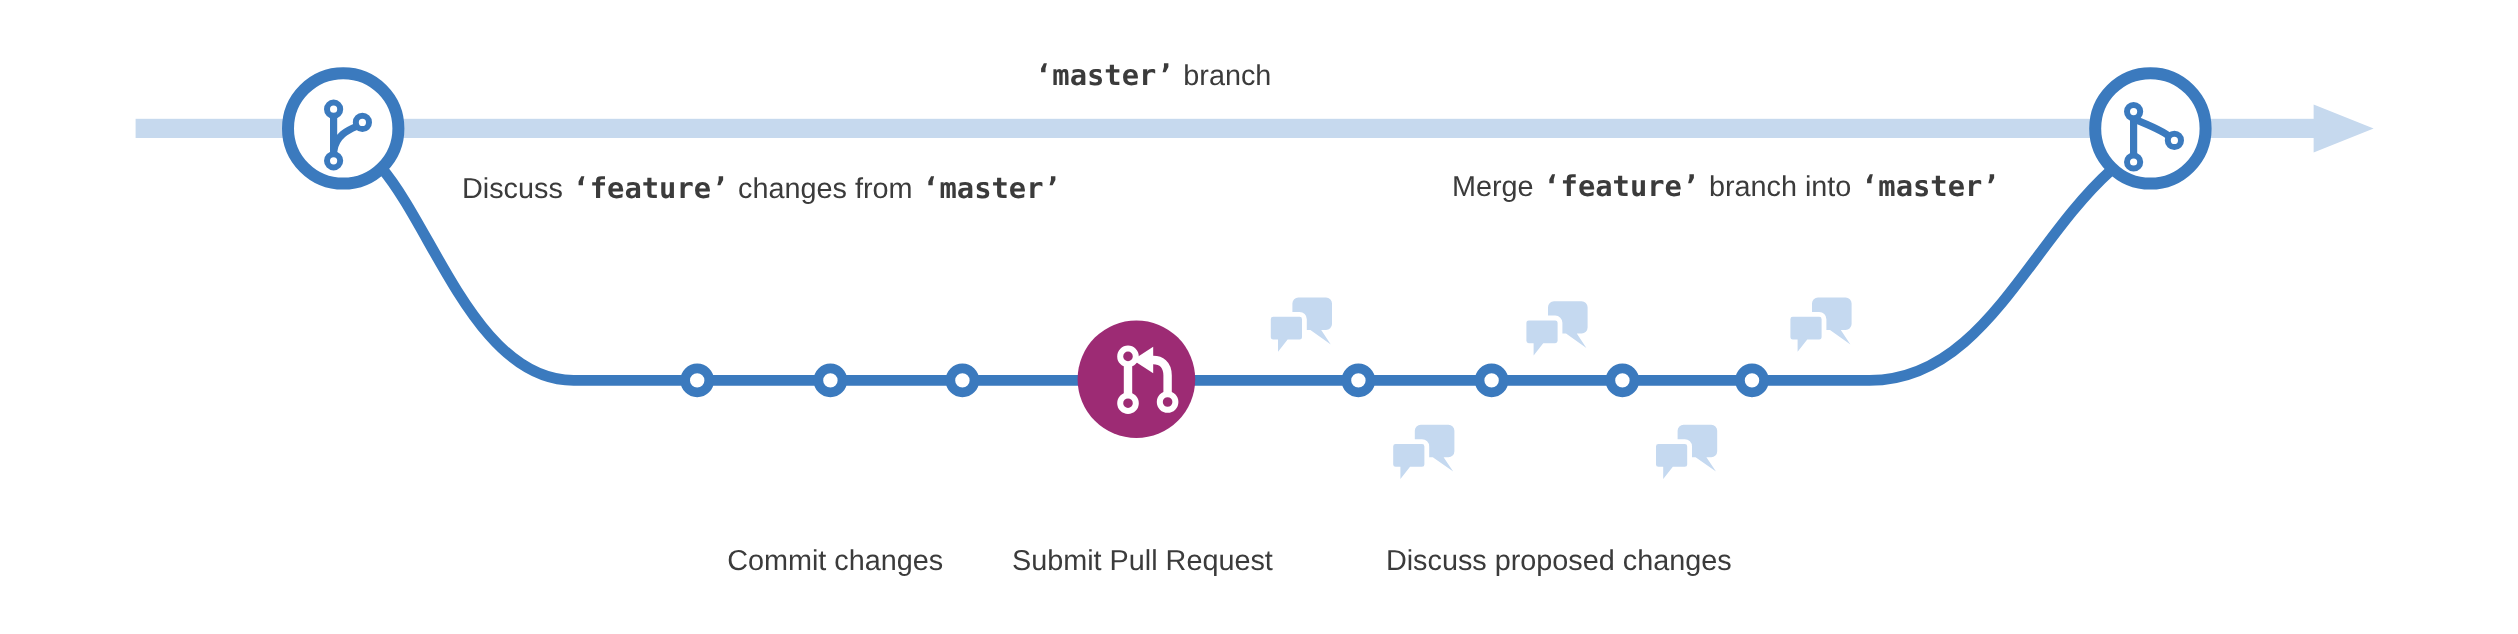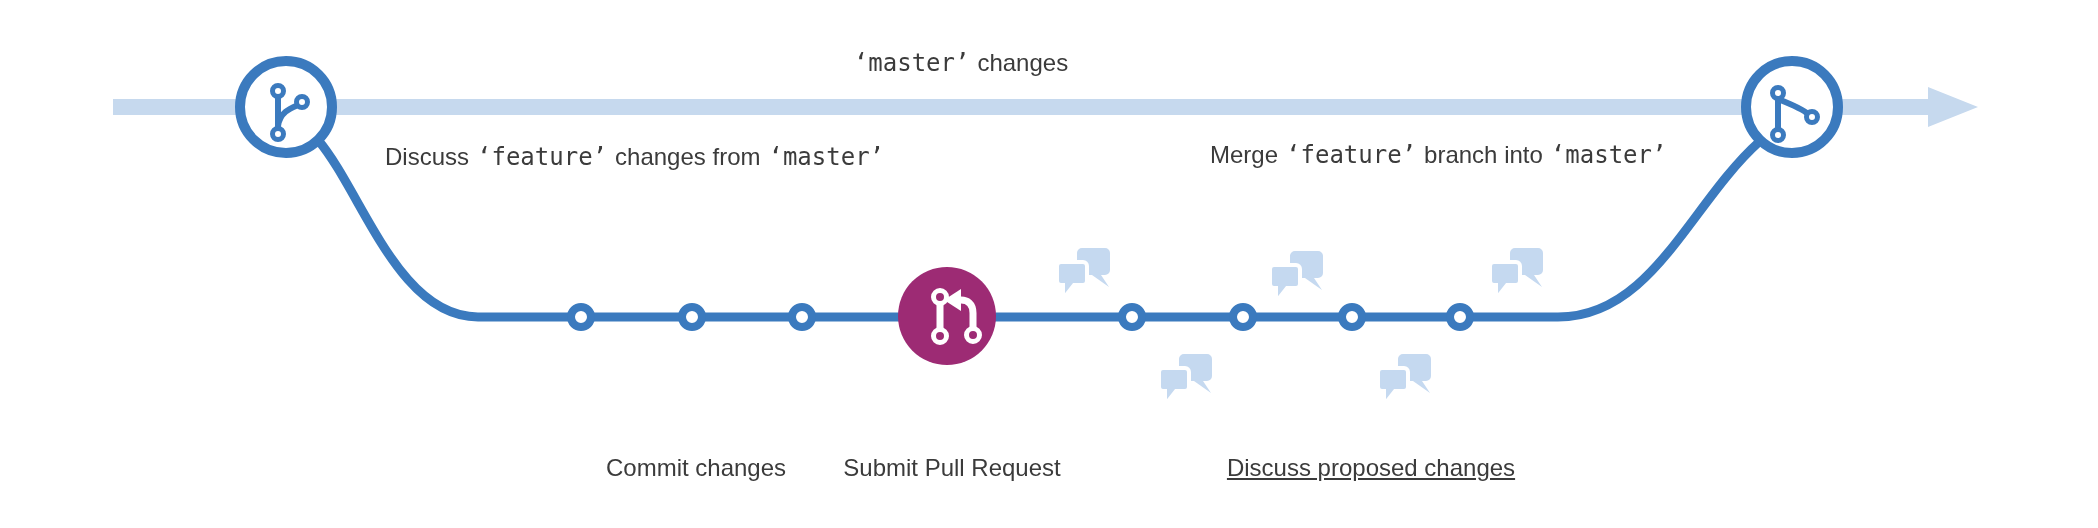--- a/index.html
+++ b/index.html
@@ -20,21 +20,21 @@
     z-index:3;
     font-size:24px;
     line-height:30px;
     white-space:nowrap;
     color:var(--text,#3b3b3b);
   }
   .lbl .part{margin:0 4px;}
   .lbl .part:first-child{margin-left:0;}
   .mono{
     font-family:"DejaVu Sans Mono","Liberation Mono",monospace;
-    font-weight:400;
+    font-weight:700;
     font-size:24px;
     margin:0 6px;
   }
   .centered{transform:translateX(-50%);}
 
   
   .master-fill{fill:var(--master_light,#c6d9ee);}
   .branch-stroke{stroke:var(--branch_blue,#3b7abe);fill:none;}
   .node-circle{fill:#ffffff;stroke:var(--branch_blue,#3b7abe);stroke-width:10;}
   .icon-stroke{stroke:var(--branch_blue,#3b7abe);fill:none;stroke-width:6;stroke-linecap:round;}
@@ -102,34 +102,34 @@
         <path class="pr-stroke" d="M973,330 L973,313 C973,303 967,300 961,300"></path>
         <polygon class="pr-arrowhead" points="961,289 961,311 944,300"></polygon>
         <circle class="pr-dot" cx="940" cy="297" r="6.5"></circle>
         <circle class="pr-dot" cx="940" cy="336" r="6.5"></circle>
         <circle class="pr-dot" cx="973" cy="335" r="6.5"></circle>
       </g>
     </g>
   </svg>
 
   <div class="lbl centered" style="left:963px;top:48px;">
-    <span class="part mono">‘master’</span><span class="part">changes</span>
+    <span class="part mono">‘master’</span><span class="part">branch</span>
   </div>
 
   <div class="lbl" style="left:385px;top:142px;">
     <span class="part">Discuss</span><span class="part mono">‘feature’</span><span class="part">changes from</span><span class="part mono">‘master’</span>
   </div>
 
   <div class="lbl" style="left:1210px;top:140px;text-align:right;">
     <span class="part">Merge</span><span class="part mono">‘feature’</span><span class="part">branch into</span><span class="part mono">‘master’</span>
   </div>
 
   <div class="lbl centered" style="left:952px;top:453px;">Submit Pull Request</div>
   <div class="lbl centered" style="left:696px;top:453px;">Commit changes</div>
-  <div class="lbl centered" style="left:1371px;top:453px;text-decoration:underline;">Discuss proposed changes</div>
+  <div class="lbl centered" style="left:1299px;top:453px;">Discuss proposed changes</div>
 
 <div class="bubble" style="left: 1053px; top: 246px;">
   <svg viewBox="0 0 62 58">
     <g>
       <path class="bubble-fill" d="M24,2 h28 a5,5 0 0 1 5,5 v17 a5,5 0 0 1 -5,5 h-4 l8,12 -17,-12 h-10 a5,5 0 0 1 -5,-5 v-17 a5,5 0 0 1 5,-5 z"></path>
       <path class="bubble-front" d="M8,16 h22 a4,4 0 0 1 4,4 v15 a4,4 0 0 1 -4,4 h-9 l-11,14 v-14 h-2 a4,4 0 0 1 -4,-4 v-15 a4,4 0 0 1 4,-4 z"></path>
     </g>
   </svg>
 </div>
     <div class="bubble" style="left: 1266px; top: 249px;">

